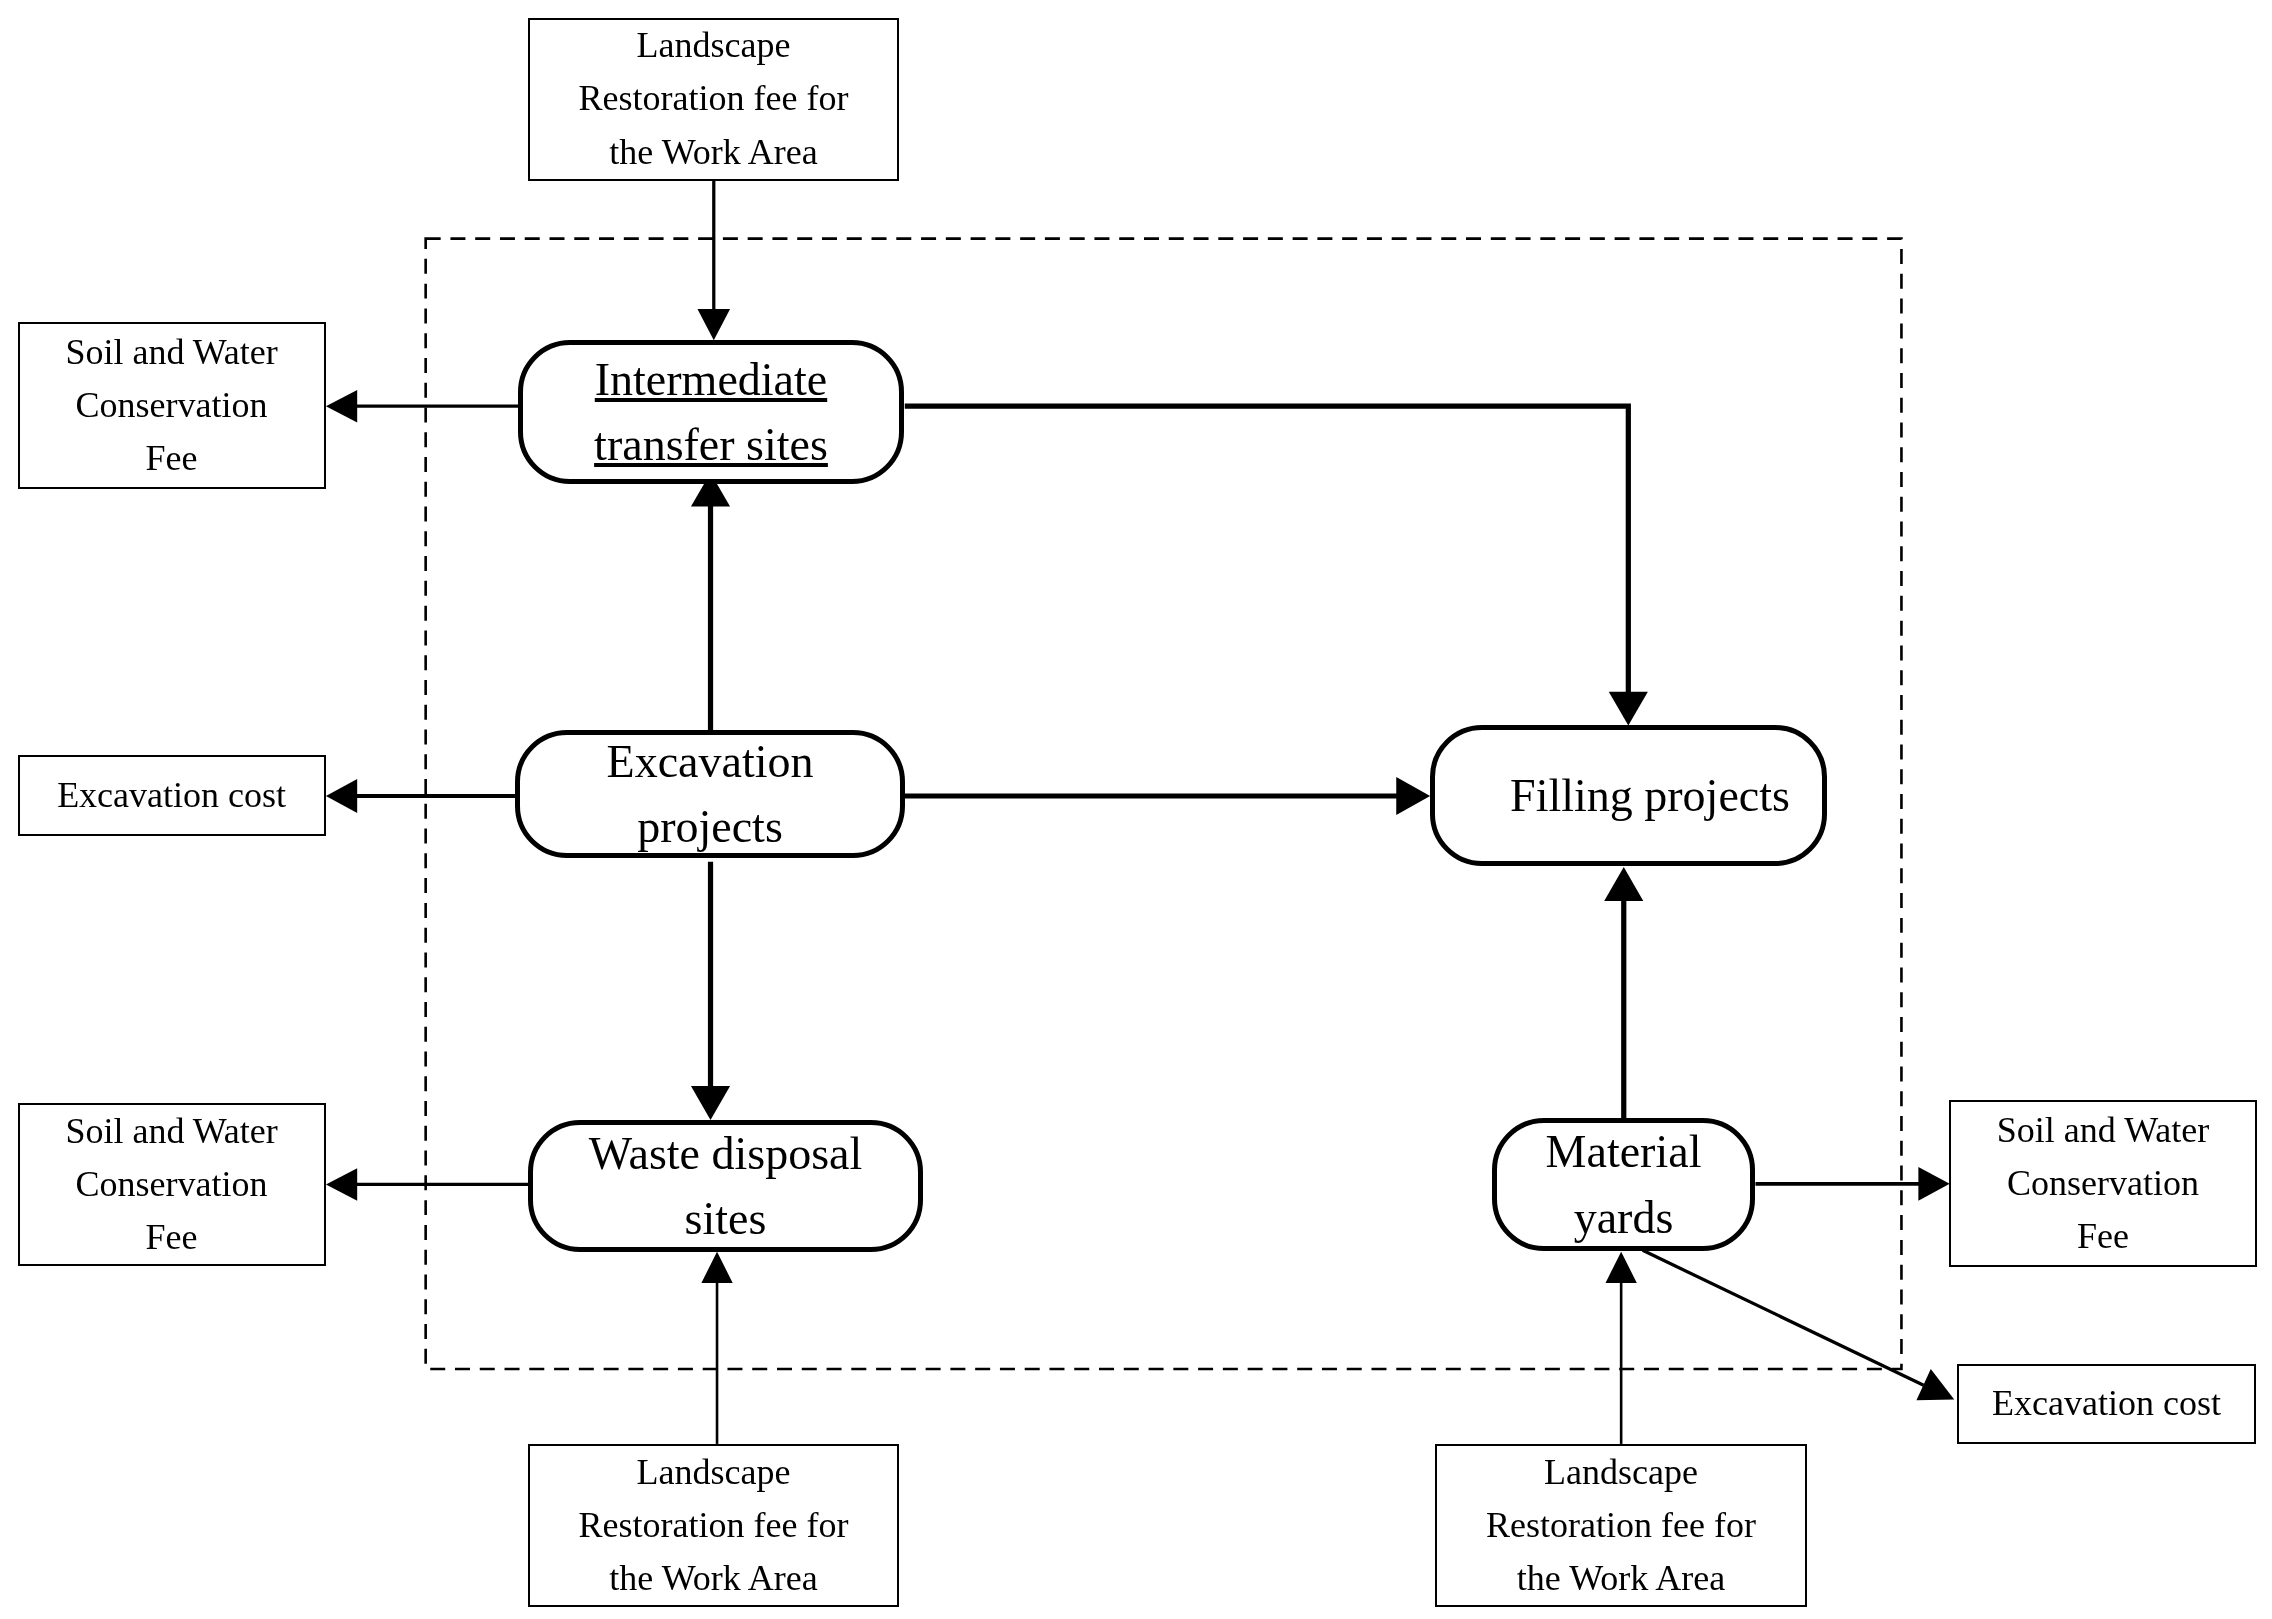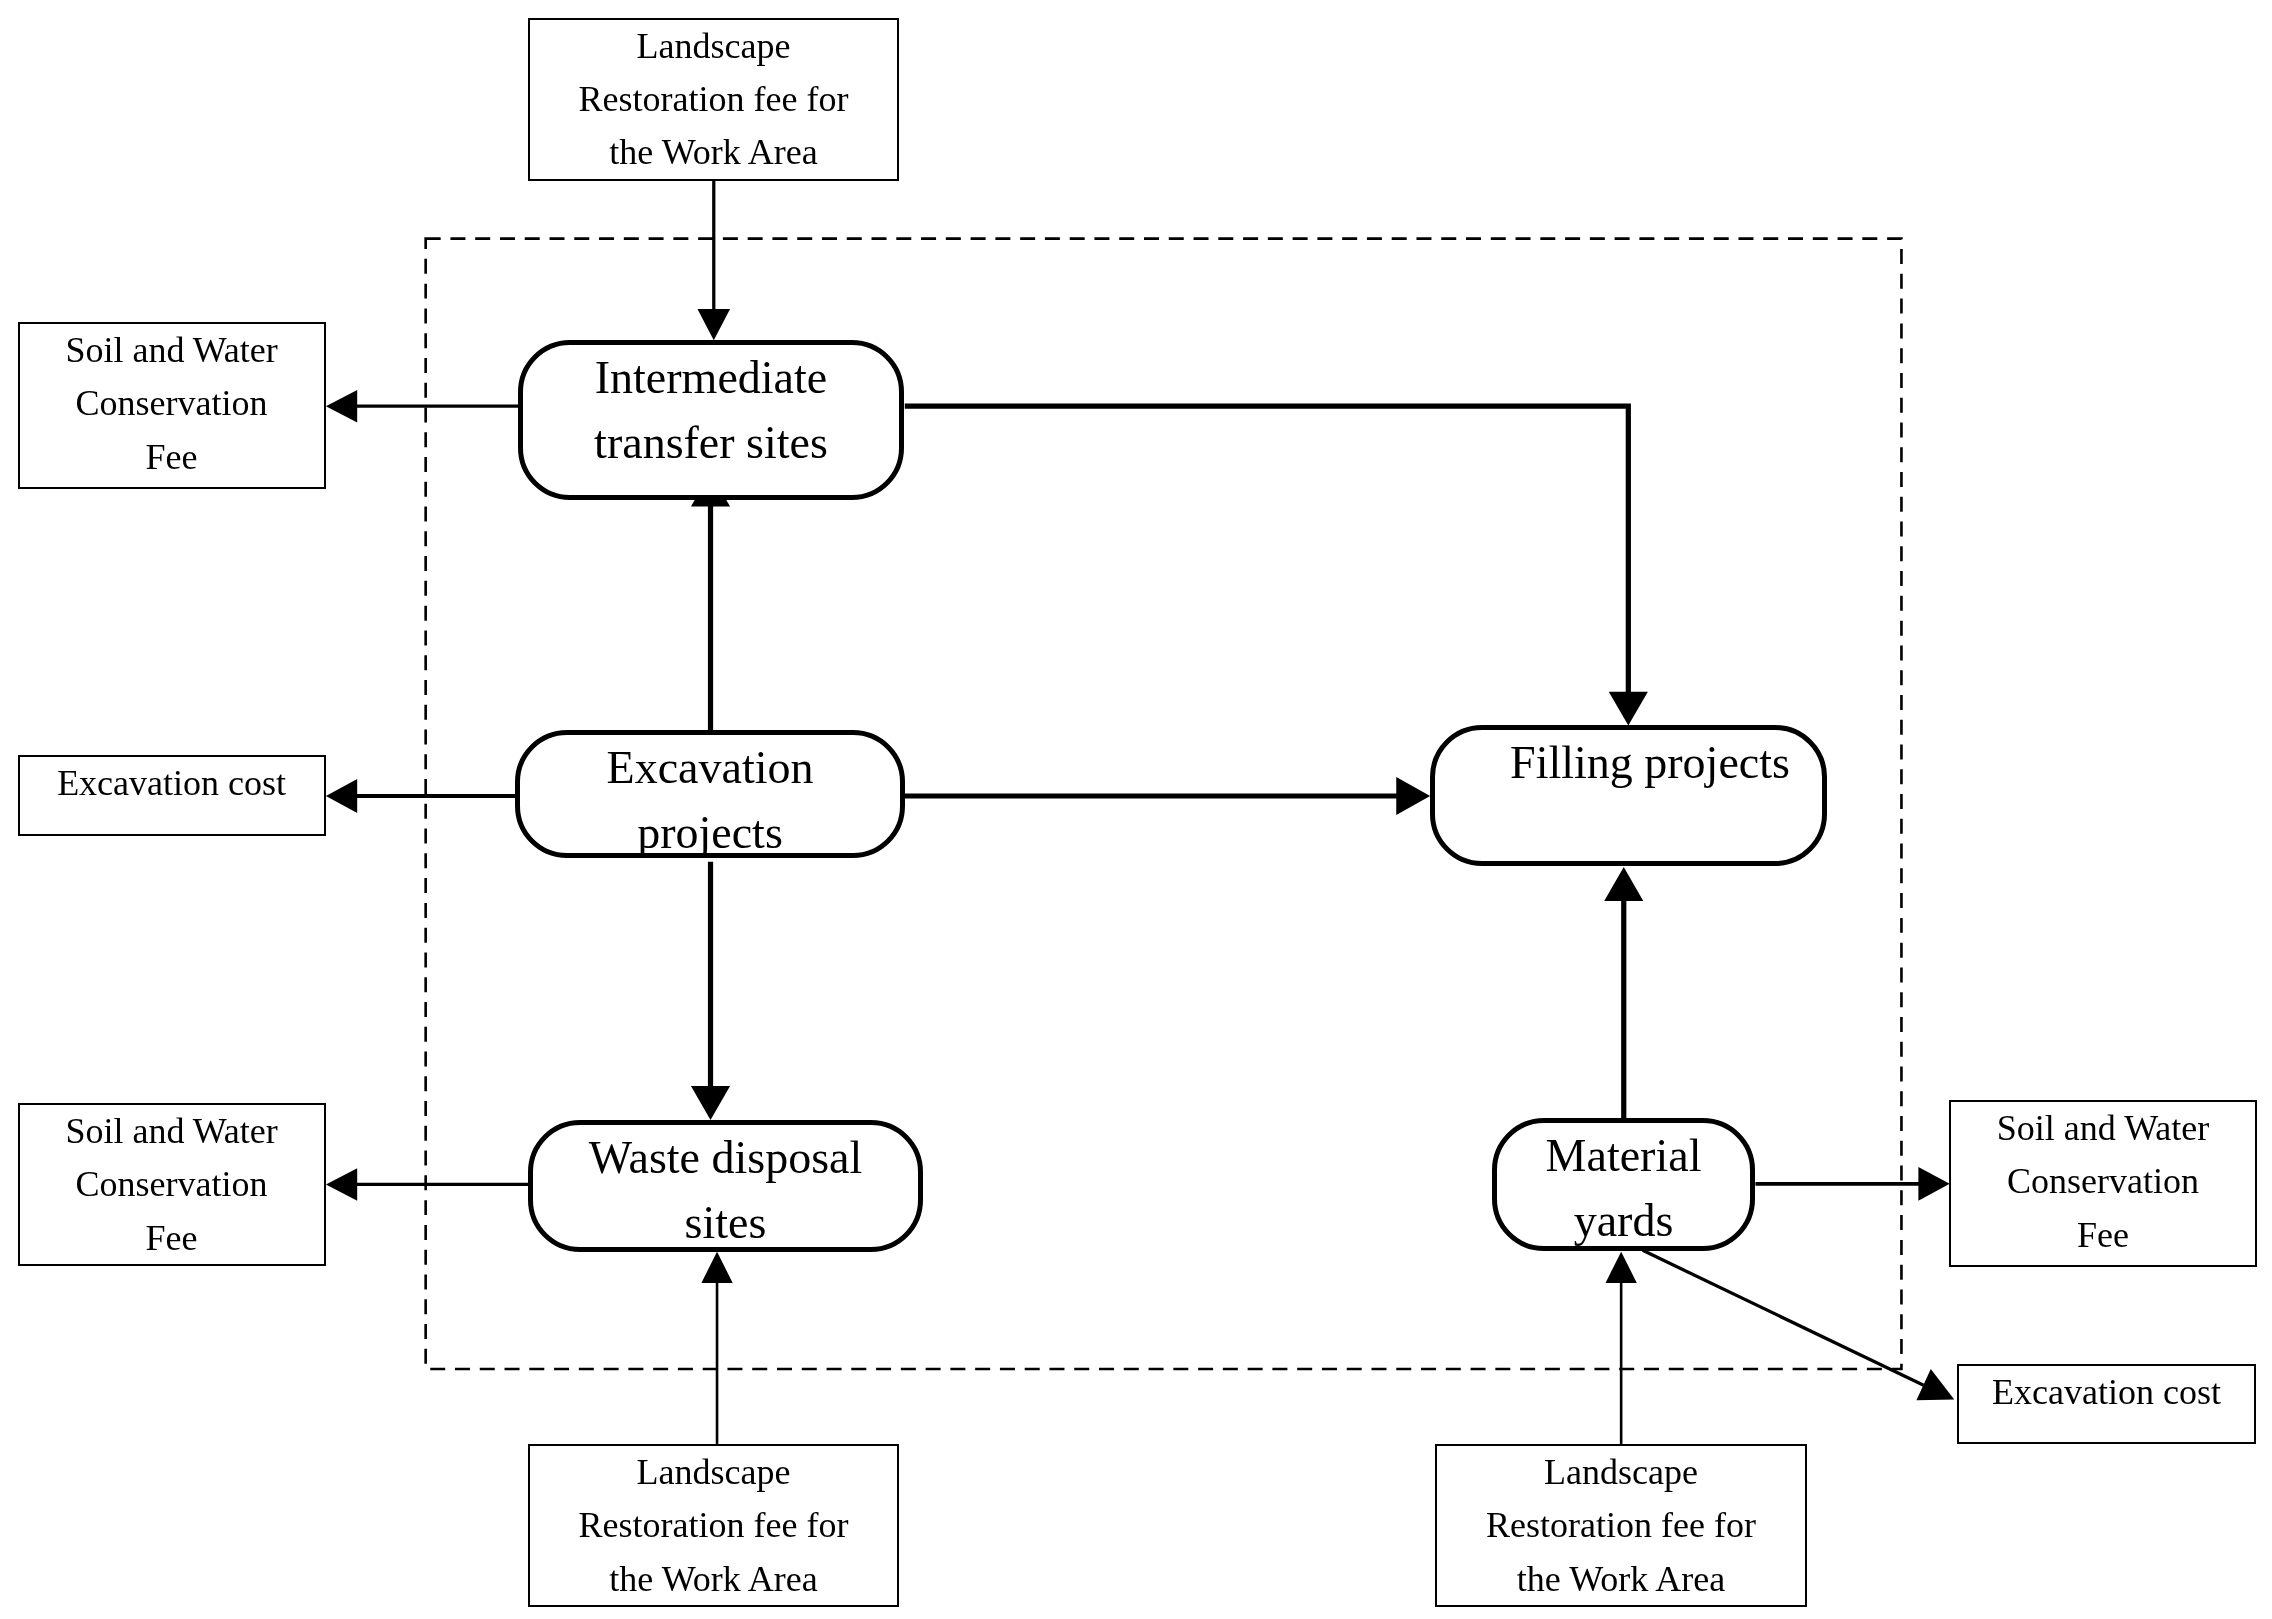--- a/index.html
+++ b/index.html
@@ -20,20 +20,21 @@
     position: absolute;
     left: 0; top: 0;
     width: 2273px;
     height: 1620px;
   }
   .box {
     position: absolute;
     box-sizing: border-box;
     background: #ffffff;
     display: flex;
+    align-items: center;
     justify-content: center;
     text-align: center;
   }
   .rect-box {
     border: 2.6px solid #000000;
     font-size: 36px;
     line-height: 1.48;
   }
   .node-box {
     border: 5.9px solid #000000;
@@ -158,21 +159,21 @@
 Restoration fee for
 the Work Area</span>
   </div>
 
   <div class="box rect-box" style="left:1435px; top:1444px; width:372px; height:163px;">
     <span class="label">Landscape
 Restoration fee for
 the Work Area</span>
   </div>
 
-  <div class="box node-box" style="left:518px; top:340px; width:386px; height:160px;">
+  <div class="box node-box" style="left:518px; top:340px; width:386px; height:144px;text-decoration:underline;">
     <span class="label">Intermediate
 transfer sites</span>
   </div>
 
   <div class="box node-box" style="left:515px; top:730px; width:390px; height:128px;">
     <span class="label">Excavation
 projects</span>
   </div>
 
   <div class="box node-box" style="left:1430px; top:725px; width:397px; height:141px;padding-left:43px;">

